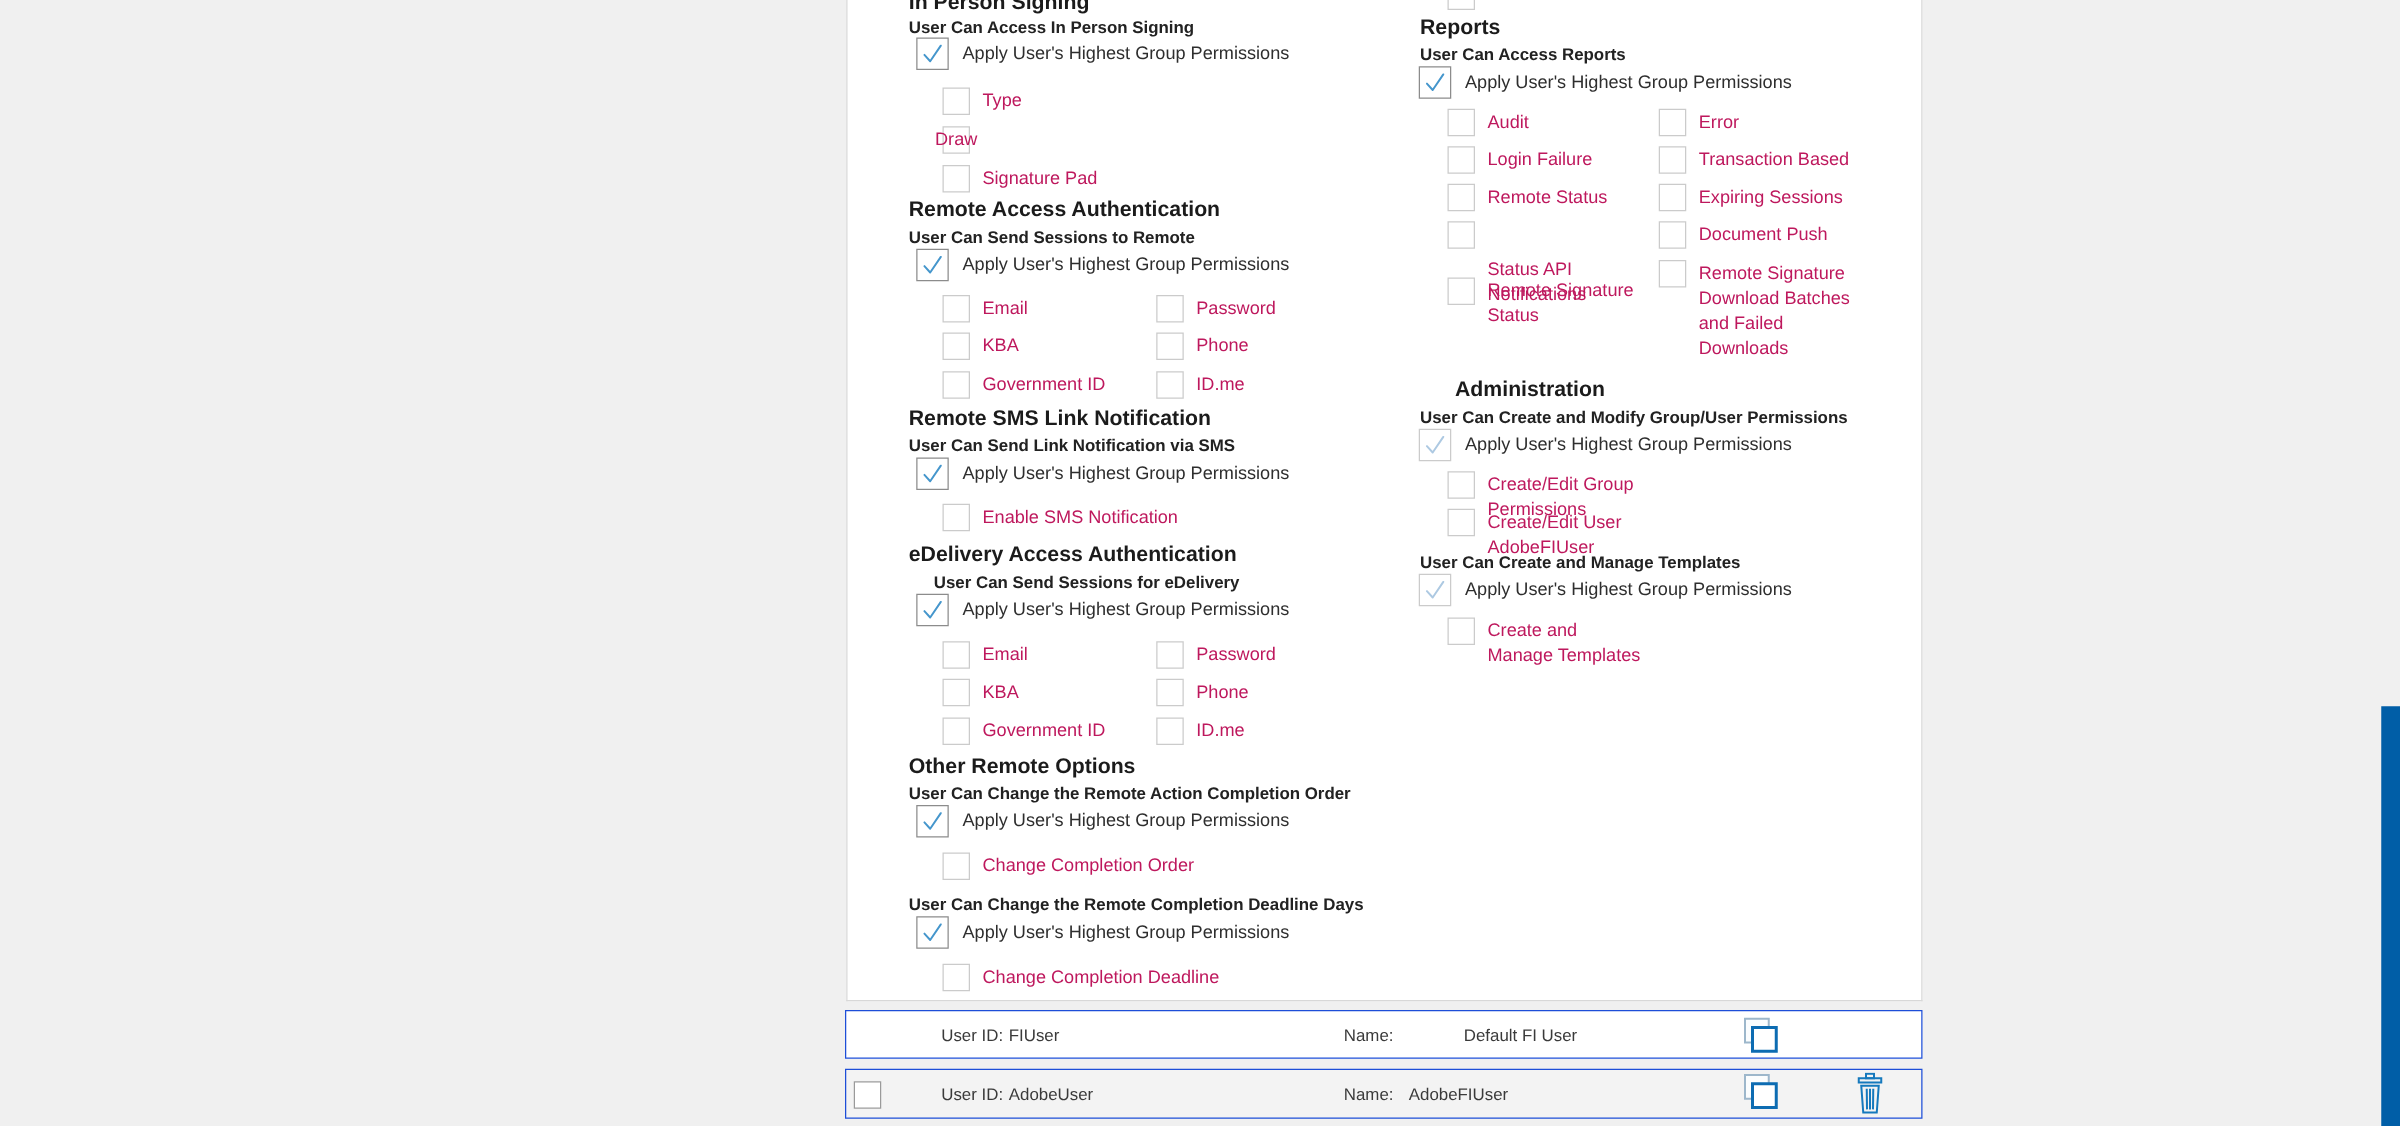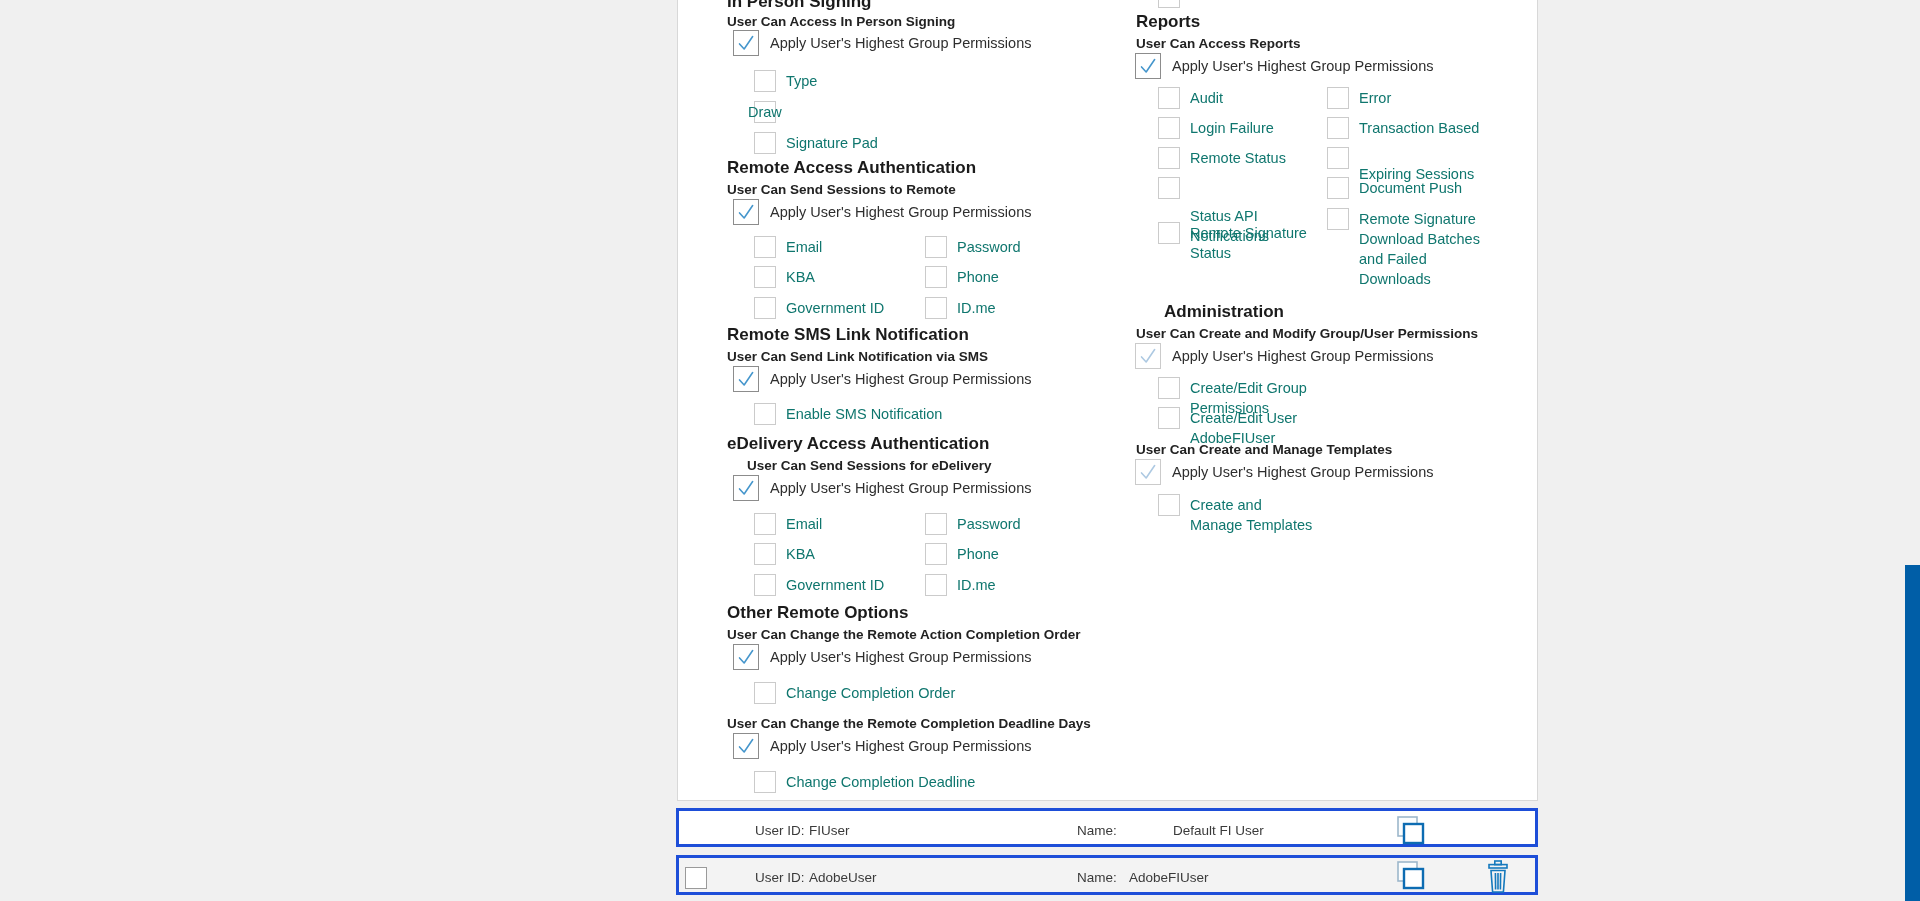--- a/index.html
+++ b/index.html
@@ -26,25 +26,25 @@
   }
   .cb svg{display:block;width:100%;height:100%;}
   .cb26{width:26px;height:26px;}
   .cb22{width:22px;height:22px;}
   .cb.active-checked{border-color:#8c8c8c;}
   .cb.disabled-checked{border-color:#cbcbcb;}
   .apply-label{
     font-size:14.5px;color:#2e2e2e;line-height:20px;white-space:nowrap;
   }
   .opt-label{
-    font-size:14.5px;color:#0f766e;line-height:20px;
+    font-size:14.5px;color:#be185d;line-height:20px;
   }
   .user-row{
     position:absolute;left:676px;width:862px;background:#fff;
-    border:3px solid #1d4ed8;box-sizing:border-box;
+    border:1px solid #1d4ed8;box-sizing:border-box;
   }
   .user-row.alt{background:#f3f3f3;}
   .row-text{font-size:13.5px;color:#3a3a3a;line-height:20px;white-space:nowrap;position:absolute;}
   .icon-btn{position:absolute;cursor:pointer;background:transparent;border:none;padding:0;}
   .icon-btn svg{display:block;}
   .scroll-thumb{position:absolute;cursor:pointer;}
 </style>
 </head>
 <body>
 
@@ -150,21 +150,21 @@
       <div class="opt-label" style="position: absolute; left: 1190px; top: 148px; width: 128px;">Remote Status</div>
       <div class="cb cb22" style="position: absolute; left: 1158px; top: 177px;"></div>
       <div class="opt-label" style="position: absolute; left: 1190px; top: 178px; width: 128px; margin-top: 28px;">Status API Notifications</div>
       <div class="cb cb22" style="position: absolute; left: 1158px; top: 222px;"></div>
       <div class="opt-label" style="position: absolute; left: 1190px; top: 223px; width: 128px;">Remote Signature Status</div>
       <div class="cb cb22" style="position: absolute; left: 1327px; top: 87px;"></div>
       <div class="opt-label" style="position: absolute; left: 1359px; top: 88px; width: 128px;">Error</div>
       <div class="cb cb22" style="position: absolute; left: 1327px; top: 117px;"></div>
       <div class="opt-label" style="position: absolute; left: 1359px; top: 118px; width: 128px;">Transaction Based</div>
       <div class="cb cb22" style="position: absolute; left: 1327px; top: 147px;"></div>
-      <div class="opt-label" style="position: absolute; left: 1359px; top: 164px; width: 128px;">Expiring Sessions</div>
+      <div class="opt-label" style="position: absolute; left: 1359px; top: 148px; width: 128px;">Expiring Sessions</div>
       <div class="cb cb22" style="position: absolute; left: 1327px; top: 177px;"></div>
       <div class="opt-label" style="position: absolute; left: 1359px; top: 178px; width: 128px;">Document Push</div>
       <div class="cb cb22" style="position: absolute; left: 1327px; top: 208px;"></div>
       <div class="opt-label" style="position: absolute; left: 1359px; top: 209px; width: 128px;">Remote Signature Download Batches and Failed Downloads</div>
       <div class="section-title" style="position: absolute; left: 1136px; top: 302px; margin-left: 28px;">Administration</div>
       <div class="group-subtitle" style="position: absolute; left: 1136px; top: 327px;">User Can Create and Modify Group/User Permissions</div>
       <div class="cb cb26 disabled-checked" style="position: absolute; left: 1135px; top: 343px;">
         <svg viewBox="0 0 26 26">
           <polyline points="6,14 11,19.5 20.2,6" fill="none" stroke="#adc9e2" stroke-width="1.7" stroke-linecap="round" stroke-linejoin="round"></polyline>
         </svg>

